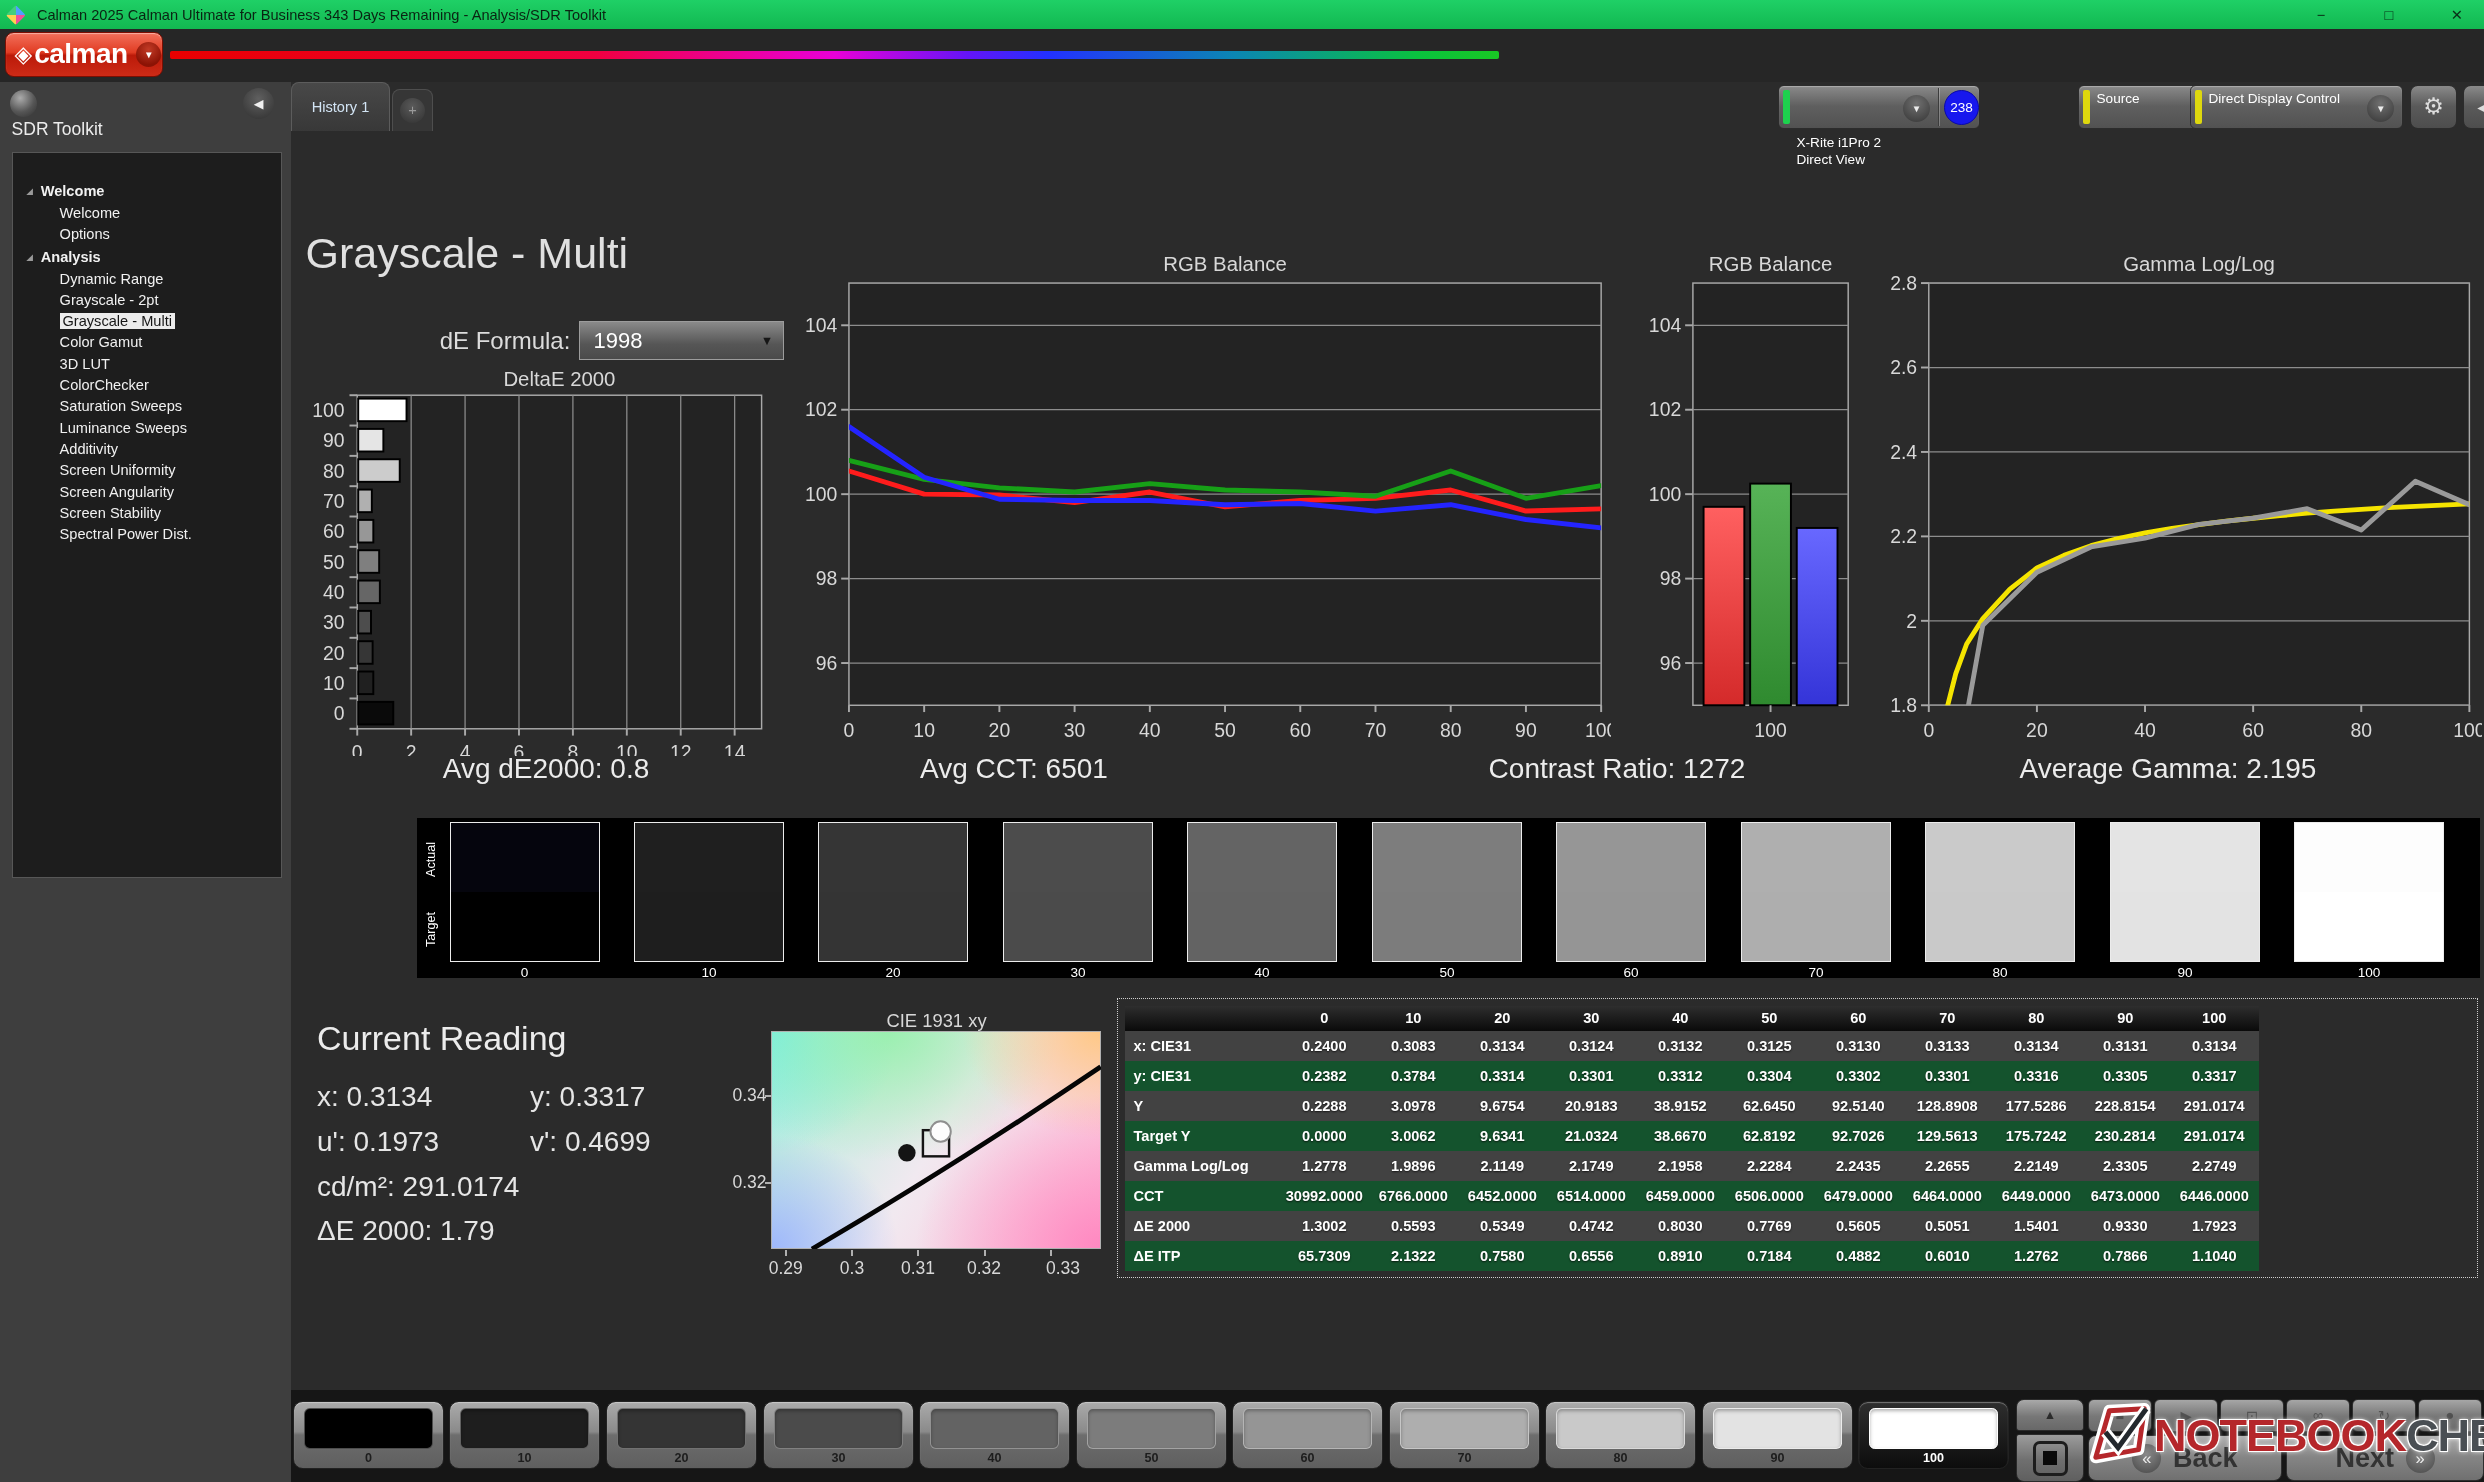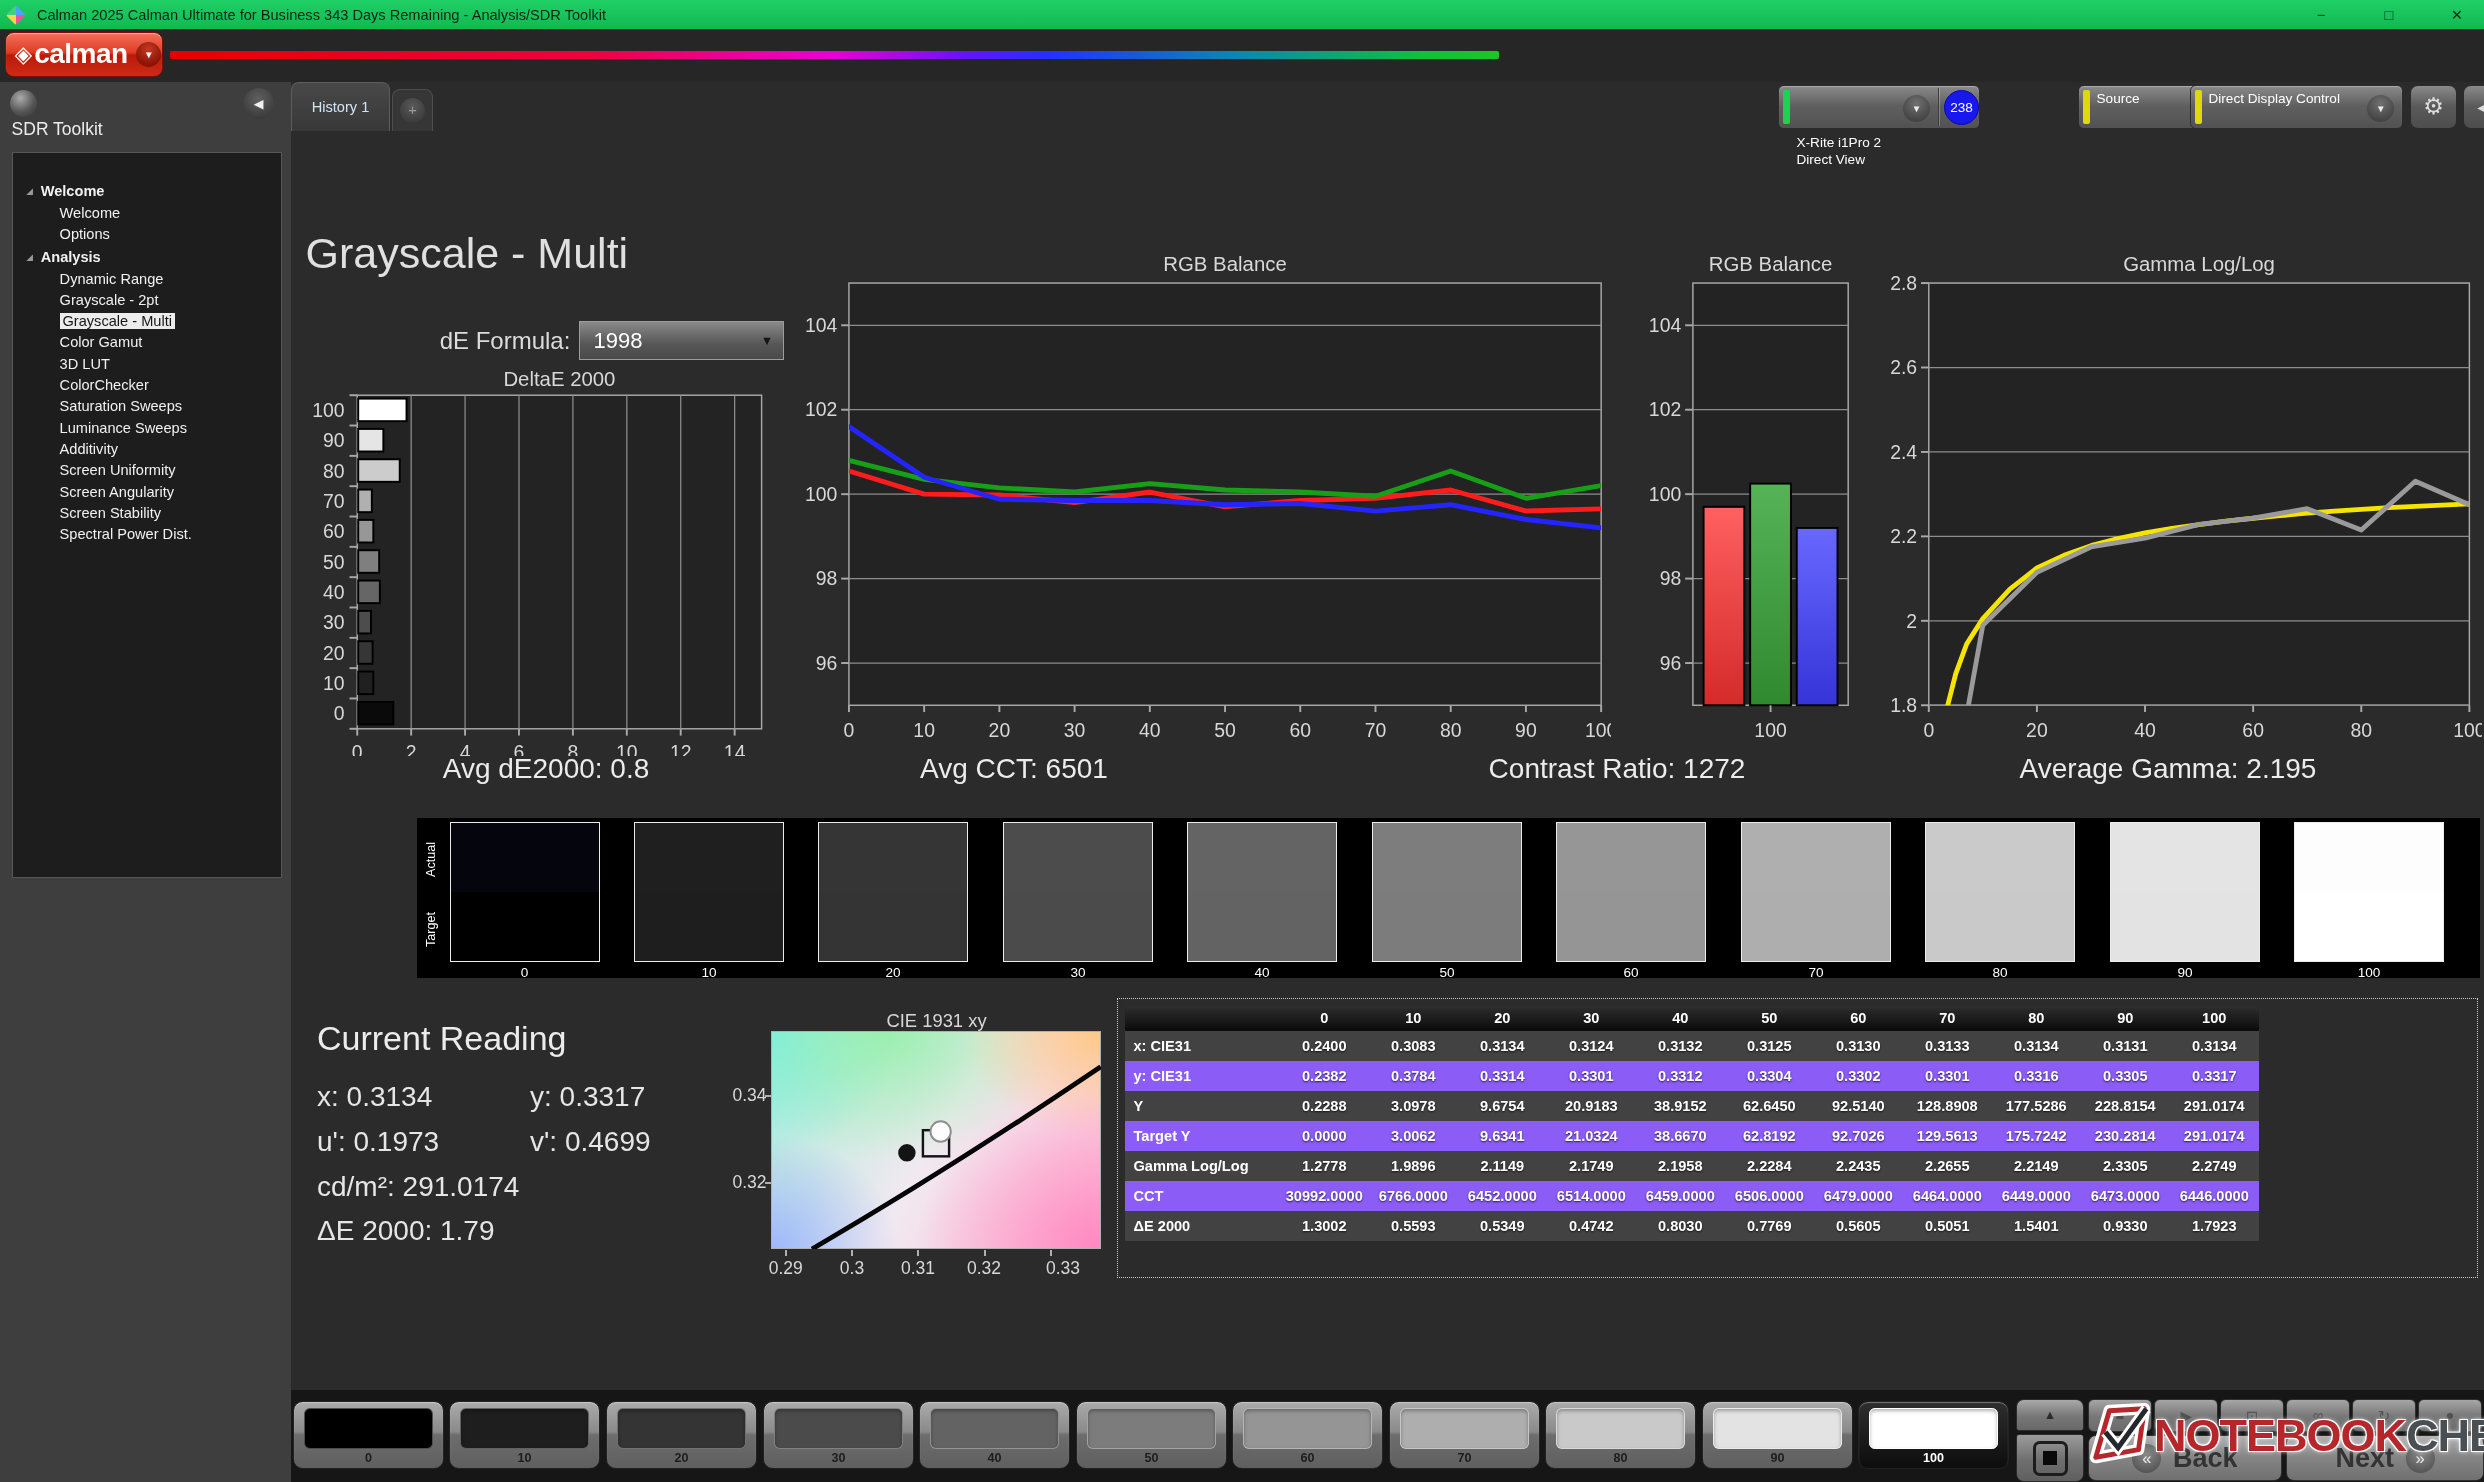--- a/index.html
+++ b/index.html
@@ -79,21 +79,21 @@
   .cie-lbl{position:absolute;color:#d8d8d8;font-size:17.5px;}
   .cie-tick{position:absolute;background:#b0b0b0;}
 
   #grid-panel{position:absolute;left:826px;top:916px;width:1361px;height:280px;border:1px dotted #cfcfcf;box-sizing:border-box;}
   #grid-table{position:absolute;left:6.8px;top:6.8px;border-collapse:collapse;table-layout:fixed;}
   #grid-table th,#grid-table td{padding:0;font-size:14.6px;color:#fff;height:30px;overflow:hidden;white-space:nowrap;}
   #grid-table thead th{height:25px;background:linear-gradient(180deg,#2e2e2e,#0a0a0a);font-weight:bold;text-align:center;}
   #grid-table tbody th{text-align:left;padding-left:8.7px;font-weight:bold;}
   #grid-table td{text-align:center;font-weight:600;text-shadow:0 1px 1.9px rgba(0,0,0,.7);}
   tr.dark>*{background:#424242;}
-  tr.light>*{background:#8b5cf6;}
+  tr.light>*{background:#14532d;}
 
   
   #bottombar{position:absolute;left:291px;top:1390px;width:2193px;height:93px;background:#161616;}
   .sw-btn{position:absolute;top:10.7px;width:151px;height:68px;border-radius:9.7px;background:linear-gradient(180deg,#ababab,#8a8a8a 45%,#6d6d6d 50%,#5f5f5f);border:1px solid #222;box-sizing:border-box;box-shadow:inset 0 1px 1px rgba(255,255,255,.35);}
   .sw-chip{position:absolute;left:9.7px;right:9.7px;top:6.8px;height:39px;border-radius:5.8px;border:1px solid rgba(255,255,255,.3);box-shadow:inset 0 1.9px 3.9px rgba(0,0,0,.3);}
   .sw-lbl{position:absolute;bottom:2.9px;width:100%;text-align:center;font-size:12.6px;font-weight:bold;color:#1d1d1d;}
   .sw-btn.sel{background:linear-gradient(180deg,#2e2e2e,#0d0d0d);}
   .sw-btn.sel .sw-lbl{color:#fff;}
   .sw-btn.sel .sw-chip{border-color:#fff;}
   #up-btn{position:absolute;left:1725px;top:8.7px;width:68px;height:32px;border-radius:7.8px 7.8px 2.9px 2.9px;background:linear-gradient(180deg,#a9a9a9,#777 55%,#686868);border:1px solid #2a2a2a;box-sizing:border-box;display:flex;align-items:center;justify-content:center;font-size:12.6px;color:#2b2b2b;}
@@ -408,20 +408,34 @@
               <td>0.5593</td>
               <td>0.5349</td>
               <td>0.4742</td>
               <td>0.8030</td>
               <td>0.7769</td>
               <td>0.5605</td>
               <td>0.5051</td>
               <td>1.5401</td>
               <td>0.9330</td>
               <td>1.7923</td>
+            </tr>
+            <tr class="light">
+              <th>ΔE ITP</th>
+              <td>65.7309</td>
+              <td>2.1322</td>
+              <td>0.7580</td>
+              <td>0.6556</td>
+              <td>0.8910</td>
+              <td>0.7184</td>
+              <td>0.4882</td>
+              <td>0.6010</td>
+              <td>1.2762</td>
+              <td>0.7866</td>
+              <td>1.1040</td>
             </tr>
           </tbody>
         </table>
       </div>
   <div class="stat" style="left: 255px;">Avg dE2000: 0.8</div>
       <div class="stat" style="left: 723px;">Avg CCT: 6501</div>
       <div class="stat" style="left: 1326px;">Contrast Ratio: 1272</div>
       <div class="stat" style="left: 1877px;">Average Gamma: 2.195</div>
       <div class="chart" style="left: 9.7px; top: 286px; width: 480px; height: 388px;">
         <svg width="480" height="388" viewBox="0 0 495 400">

